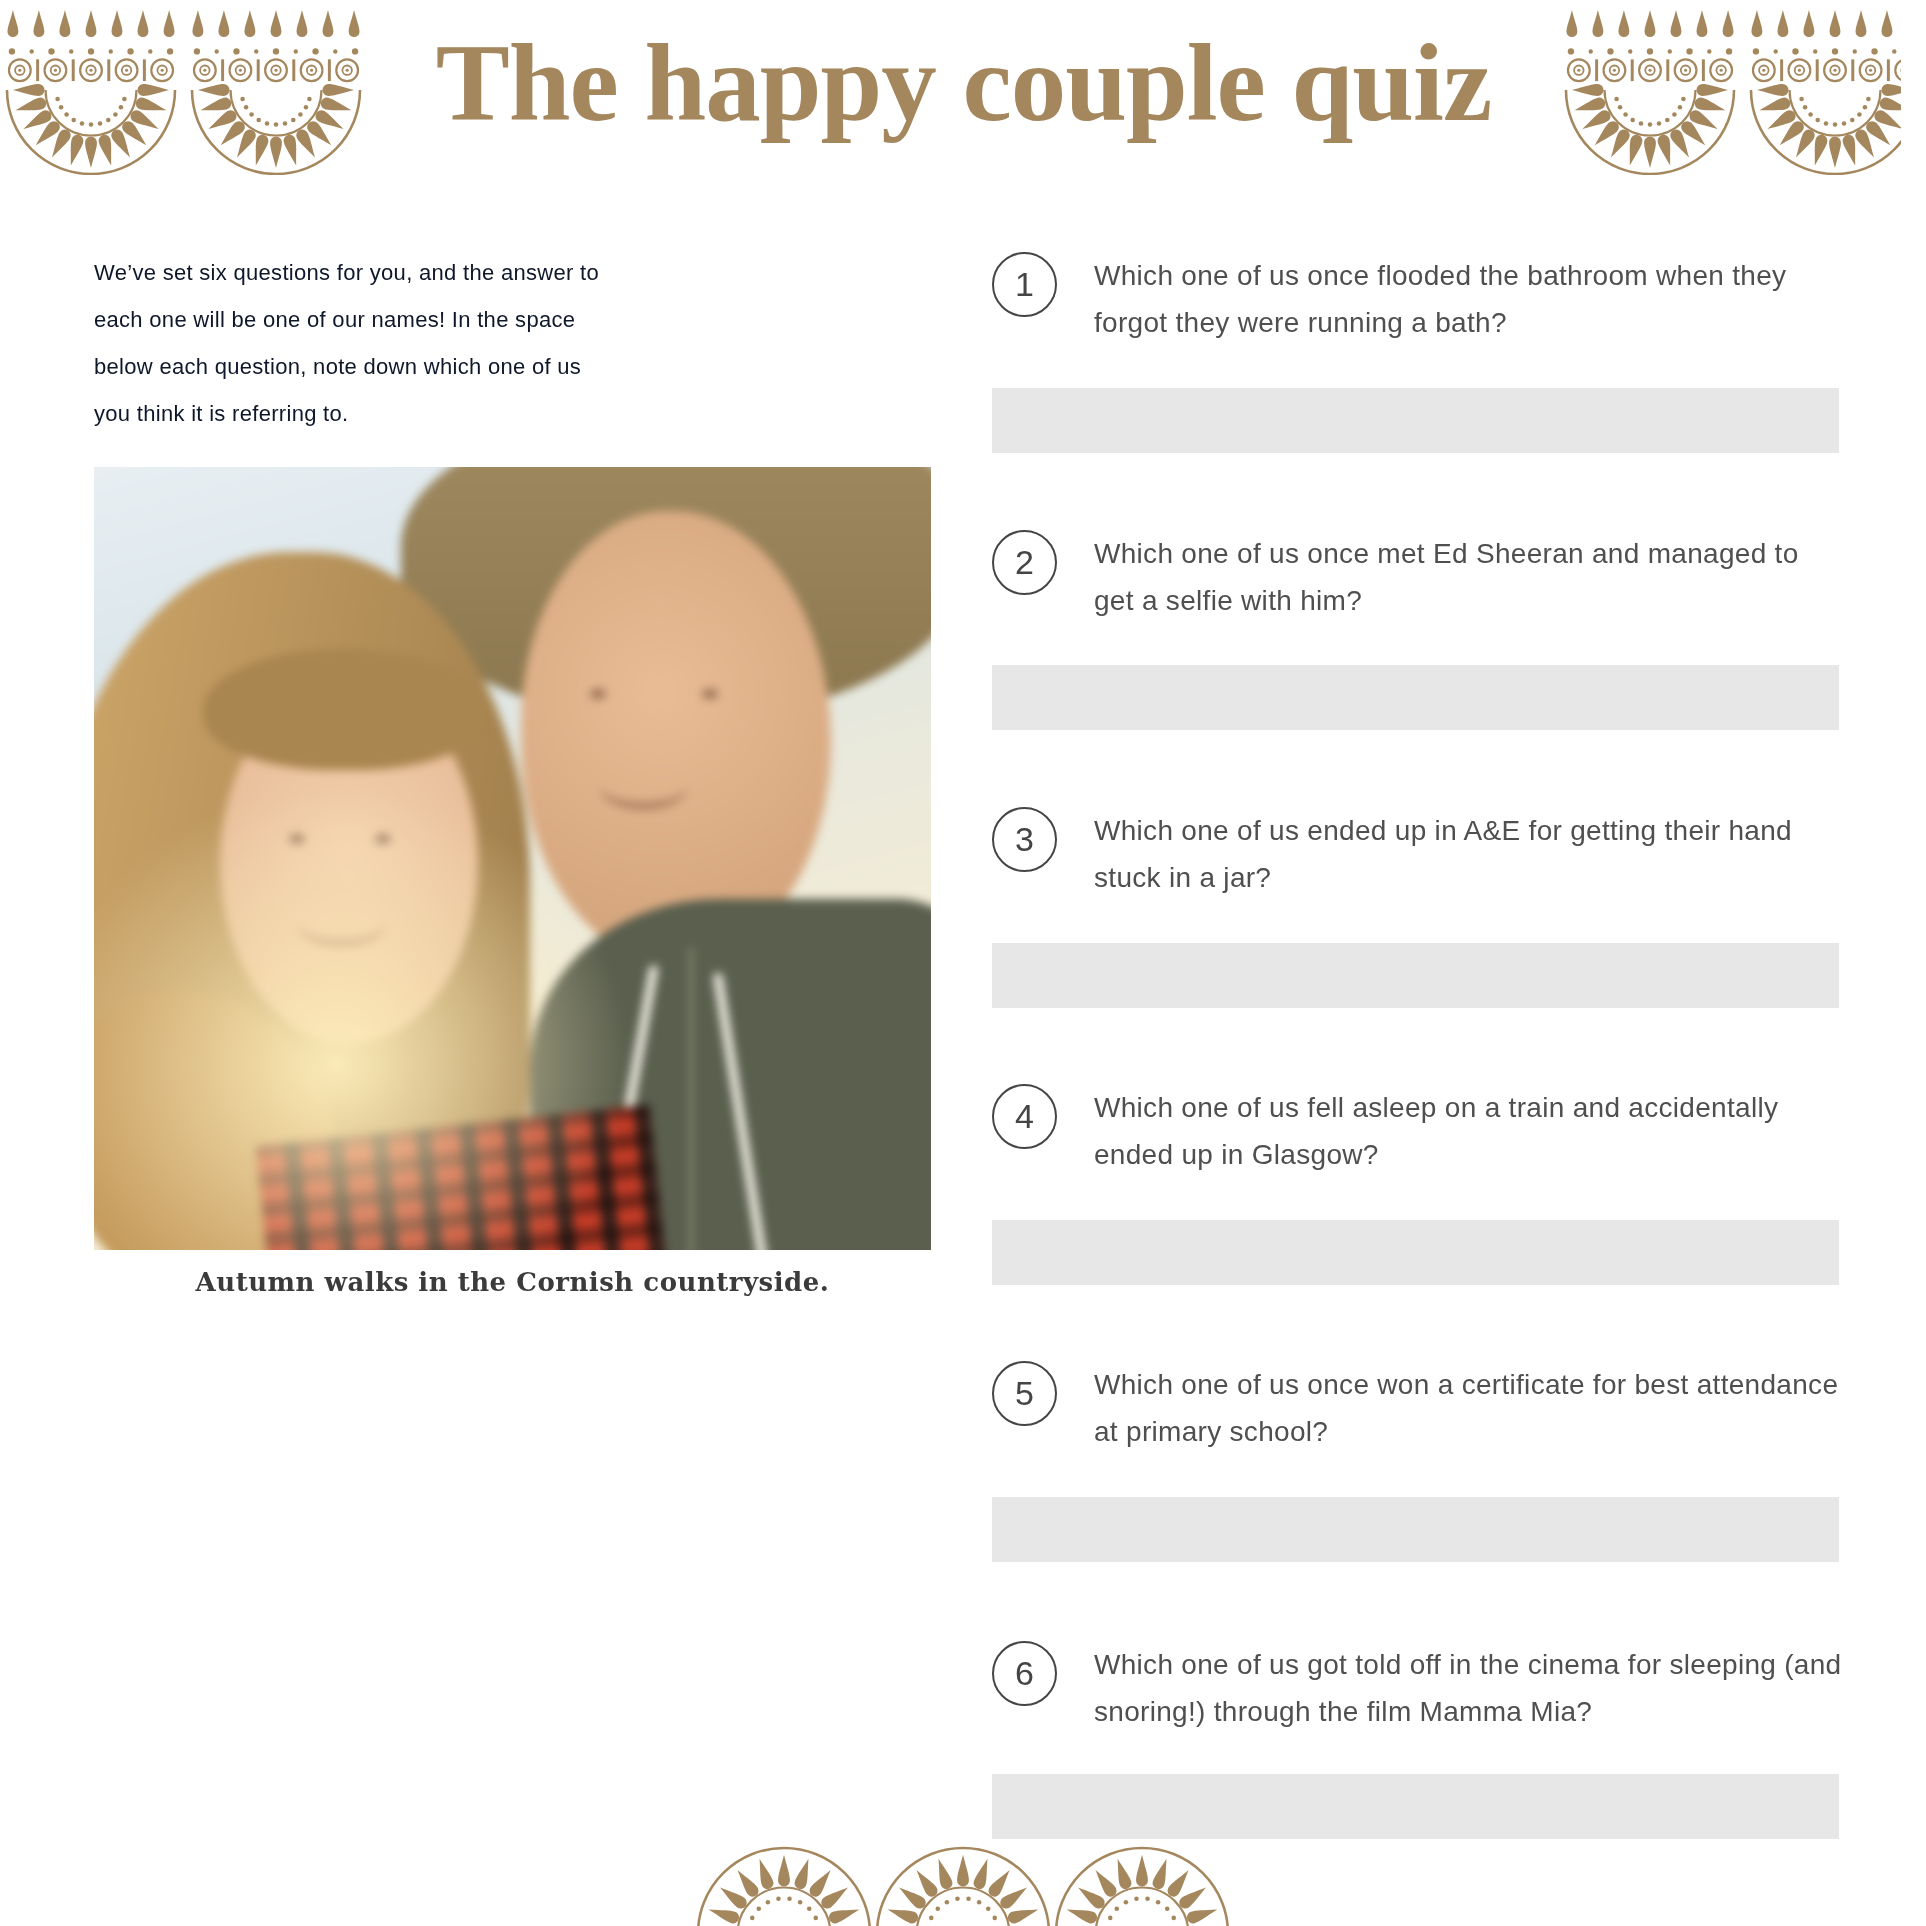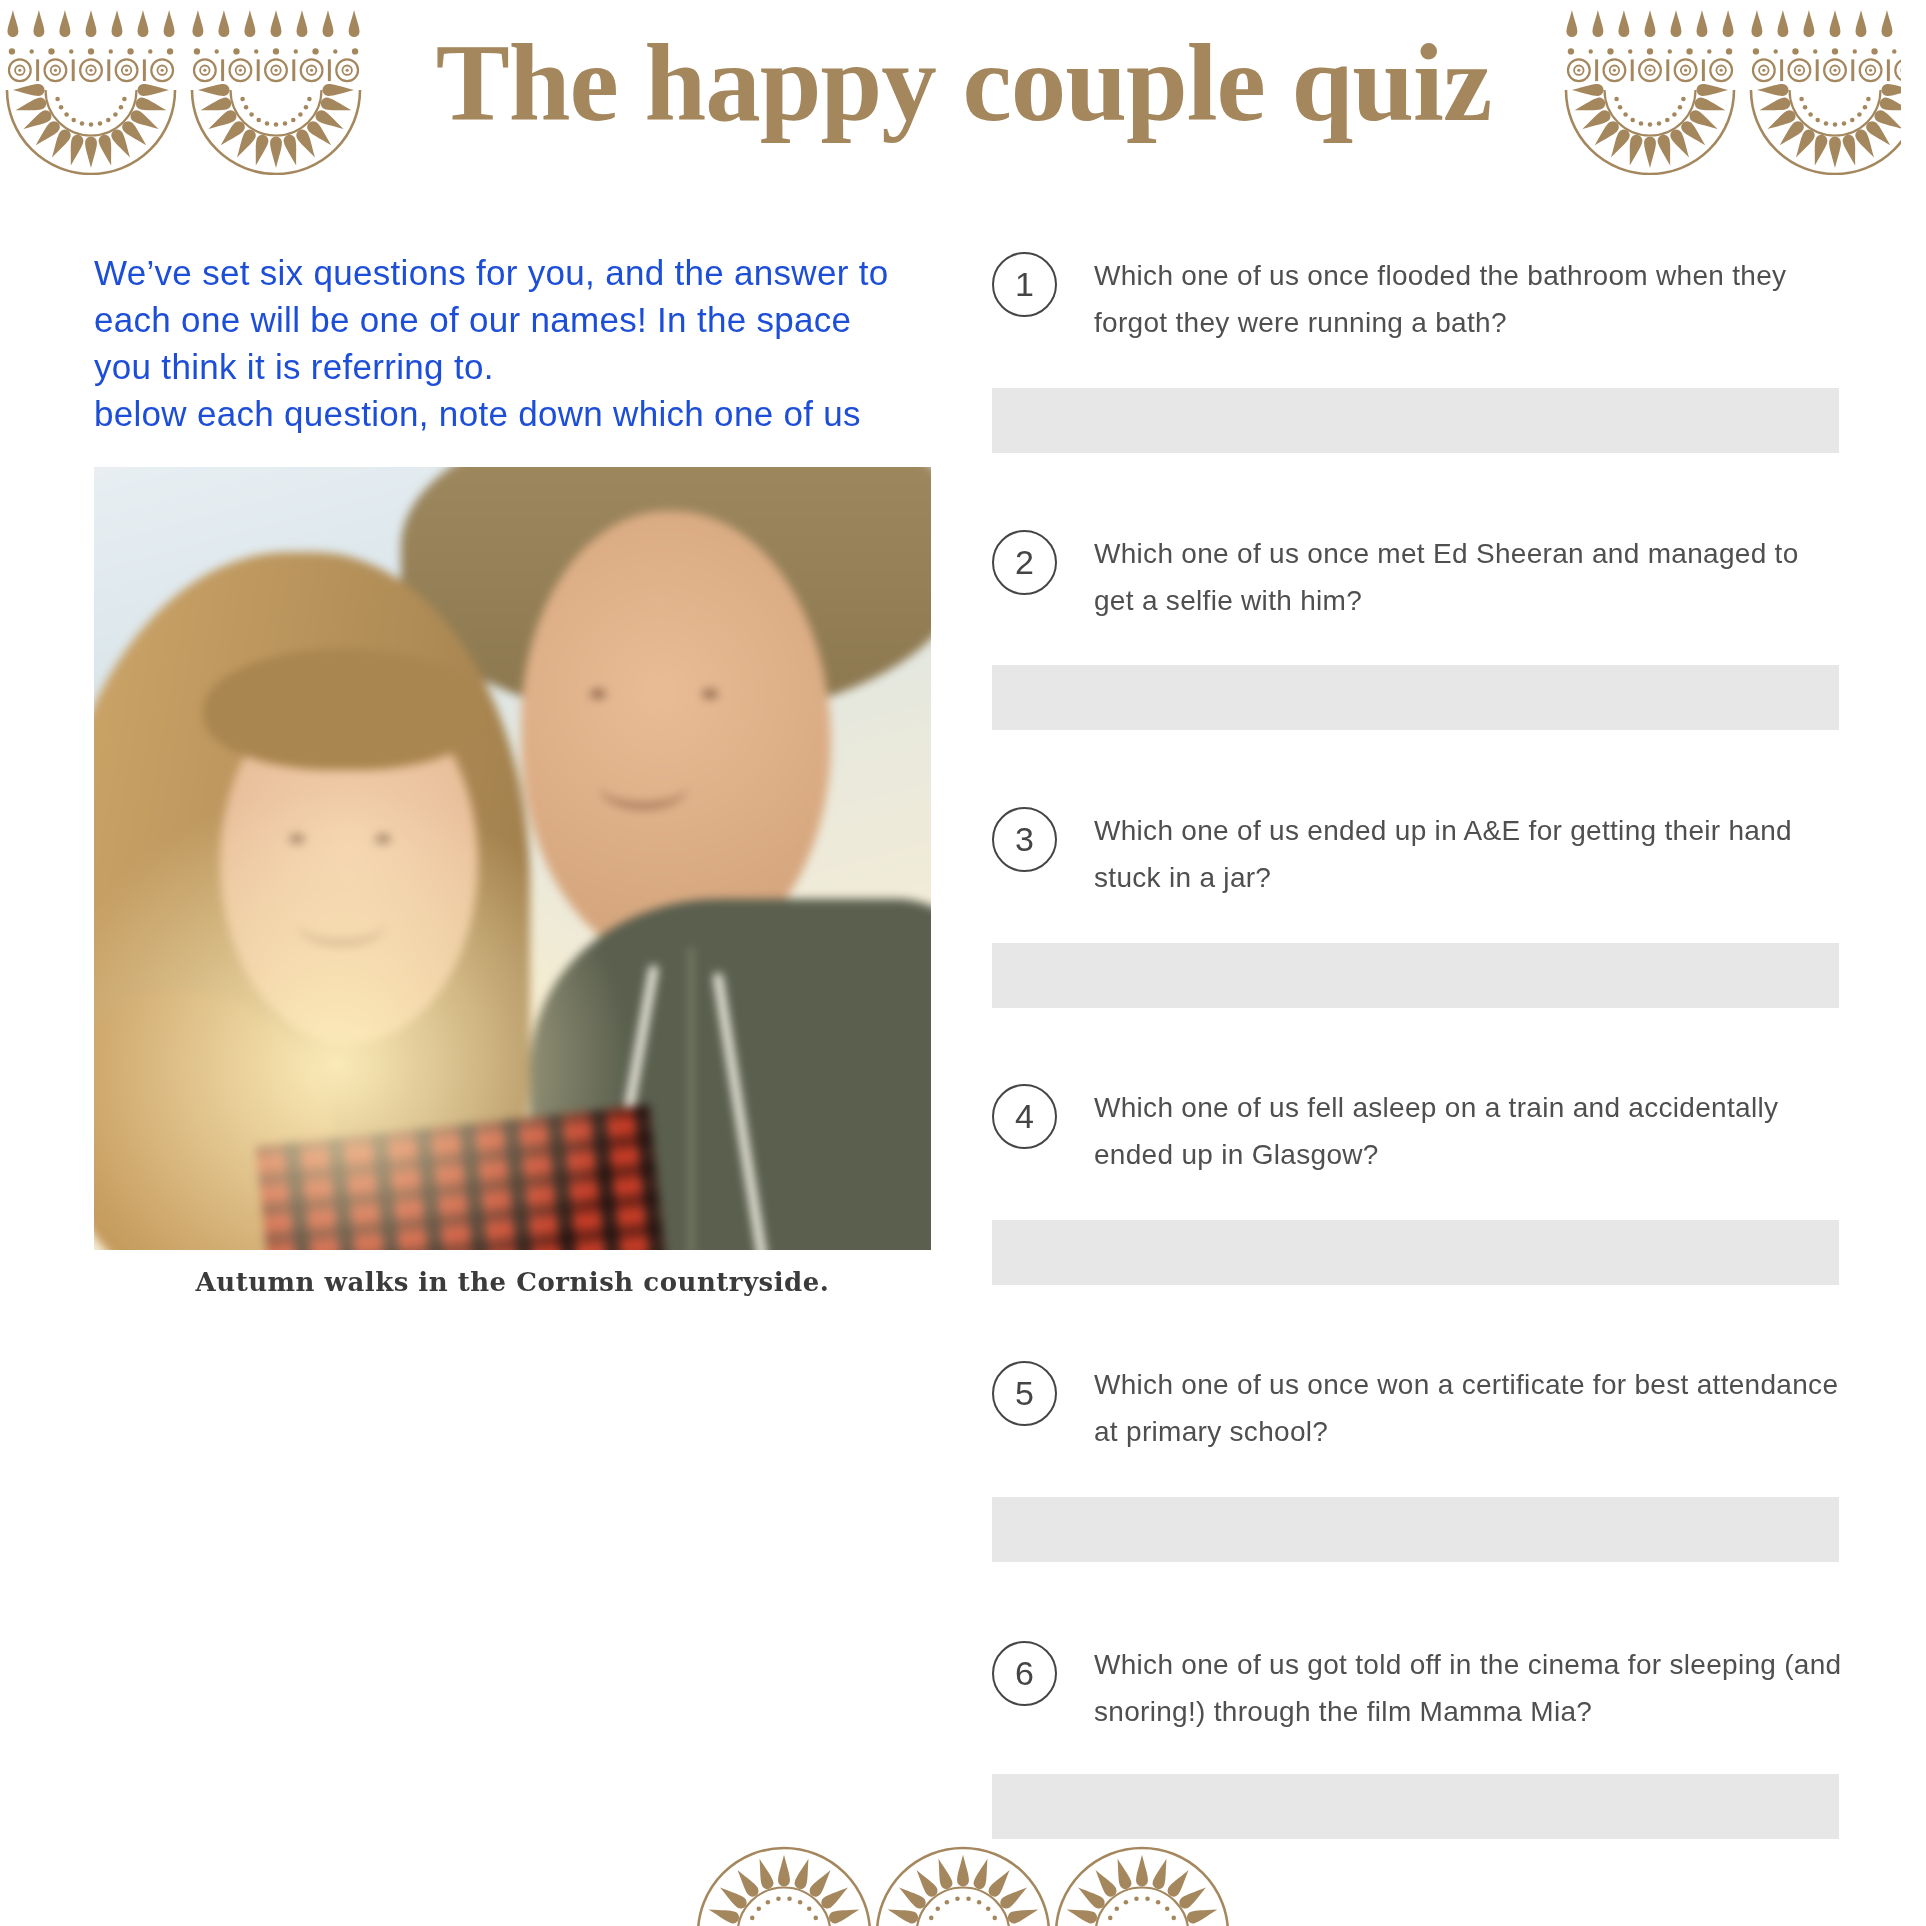--- a/index.html
+++ b/index.html
@@ -6,21 +6,21 @@
   #page{position:relative;width:1901px;height:1927px;background:#ffffff;overflow:hidden;
         font-family:"Liberation Sans",sans-serif;}
   
   .title{position:absolute;left:0;top:8px;width:1927px;text-align:center;
          font-family:"Liberation Serif",serif;font-weight:700;font-size:111px;line-height:149px;
          color:#a5875e;letter-spacing:-1px;}
   .ornament{position:absolute;width:182px;height:170px;color:#a5875e;}
   .sun{position:absolute;width:182px;height:182px;color:#a5875e;}
   
   .intro{position:absolute;left:94px;top:249px;width:861px;}
-  .intro-line{font-size:35px;line-height:47px;color:#1d4ed8;letter-spacing:0.3px;}
+  .intro-line{font-size:22px;line-height:47px;color:#0f172a;letter-spacing:0.3px;}
   
   .photo{position:absolute;left:94px;top:467px;width:837px;height:783px;overflow:hidden;background:#dfe7ea;}
   .ph-art{position:absolute;inset:-12px;filter:blur(5px);}
   .ph{position:absolute;}
   .ph-sky{inset:0;background:linear-gradient(165deg,#e9eff3 0%,#d9e5ea 25%,#e7e8dd 45%,#f4ecd6 70%,#f6ecd0 100%);}
   .ph-glow{left:-18%;top:28%;width:95%;height:95%;
            background:radial-gradient(closest-side,rgba(255,240,190,.95),rgba(255,240,190,0) 72%);}
   .ph-manhair{left:37%;top:-5%;width:66%;height:38%;background:linear-gradient(180deg,#a08a60,#8b774f);
               border-radius:45% 40% 55% 50%;}
   .ph-manface{left:51%;top:7%;width:36%;height:56%;background:radial-gradient(circle at 45% 40%,#e9bc95,#cf9f76);
@@ -178,22 +178,22 @@
     </svg>
   <svg class="ornament" style="left:1744px;top:5px" viewBox="0 0 184 172" width="182" height="170">
       <use href="#fan-motif"></use>
     </svg>
 
   <div class="title">The happy couple quiz</div>
 
   <div class="intro">
     <div class="intro-line">We’ve set six questions for you, and the answer to</div>
     <div class="intro-line">each one will be one of our names! In the space</div>
+    <div class="intro-line">below each question, note down which one of us</div>
     <div class="intro-line">you think it is referring to.</div>
-    <div class="intro-line">below each question, note down which one of us</div>
   </div>
 
   <div class="photo" title="Selfie of a smiling couple outdoors in warm golden light; she has long blonde hair and a red plaid shirt, he has tousled sandy hair and a dark green zip-up hoodie">
     <div class="ph-art">
       <div class="ph ph-sky"></div>
       <div class="ph ph-manhair"></div>
       <div class="ph ph-manface"></div>
       <div class="ph ph-hoodie"></div>
       <div class="ph ph-string" style="left:63%;top:63%;transform:rotate(10deg)"></div>
       <div class="ph ph-string" style="left:76%;top:64%;transform:rotate(-9deg)"></div>

